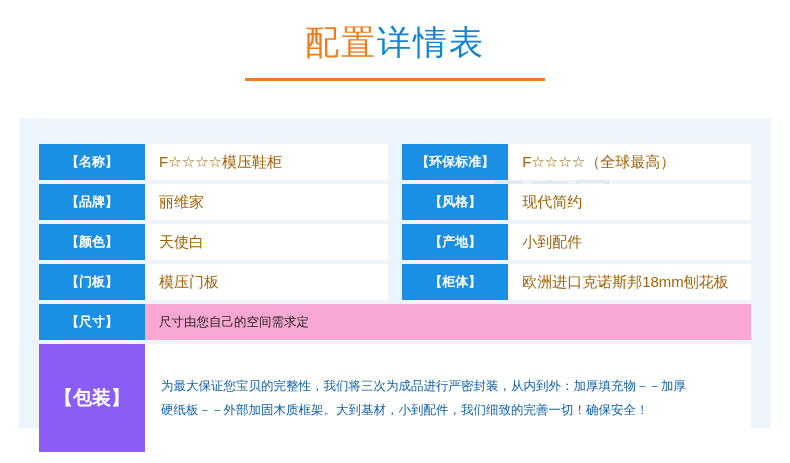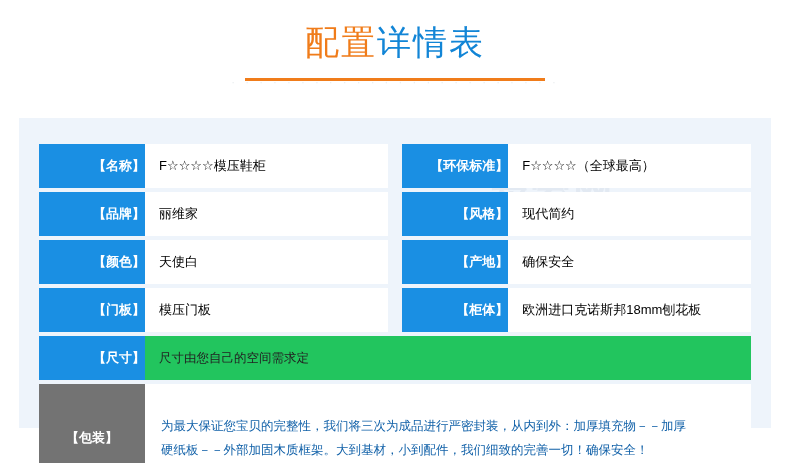--- a/index.html
+++ b/index.html
@@ -98,52 +98,52 @@
   }
   .tbl td {
     padding: 0;
     vertical-align: middle;
   }
   .lbl {
     background: #1a8fe3;
     color: #ffffff;
     font-size: 13px;
     font-weight: bold;
-    text-align: right;
-    height: 44px;
+    text-align: center;
+    height: 36px;
     line-height: 28px;
     white-space: nowrap;
   }
   .val {
     background: #ffffff;
-    color: #000000;
-    font-size: 13px;
+    color: #a16207;
+    font-size: 15px;
     height: 32px;
     line-height: 28px;
     padding-left: 14px !important;
     white-space: nowrap;
     overflow: hidden;
   }
   .gap {
     background: transparent;
     width: 10px;
   }
   .val-wide {
-    background: #22c55e;
+    background: #f9a8d4;
     color: #222222;
     font-size: 12.5px;
     height: 28px;
     line-height: 28px;
     padding-left: 14px !important;
   }
   
   .lbl-tall {
-    background: #737373;
+    background: #8b5cf6;
     color: #ffffff;
-    font-size: 13px;
+    font-size: 19px;
     font-weight: bold;
     text-align: center;
     height: 68px;
     vertical-align: middle;
   }
   .val-tall {
     background: #ffffff;
     color: #1060a8;
     font-size: 12.5px;
     line-height: 24px;
@@ -193,21 +193,21 @@
           <td class="val">丽维家</td>
           <td class="gap"></td>
           <td class="lbl">【风格】</td>
           <td class="val">现代简约</td>
         </tr>
         <tr>
           <td class="lbl">【颜色】</td>
           <td class="val">天使白</td>
           <td class="gap"></td>
           <td class="lbl">【产地】</td>
-          <td class="val">确保安全</td>
+          <td class="val">小到配件</td>
         </tr>
         <tr>
           <td class="lbl">【门板】</td>
           <td class="val">模压门板</td>
           <td class="gap"></td>
           <td class="lbl">【柜体】</td>
           <td class="val">欧洲进口克诺斯邦18mm刨花板</td>
         </tr>
         <tr>
           <td class="lbl">【尺寸】</td>

